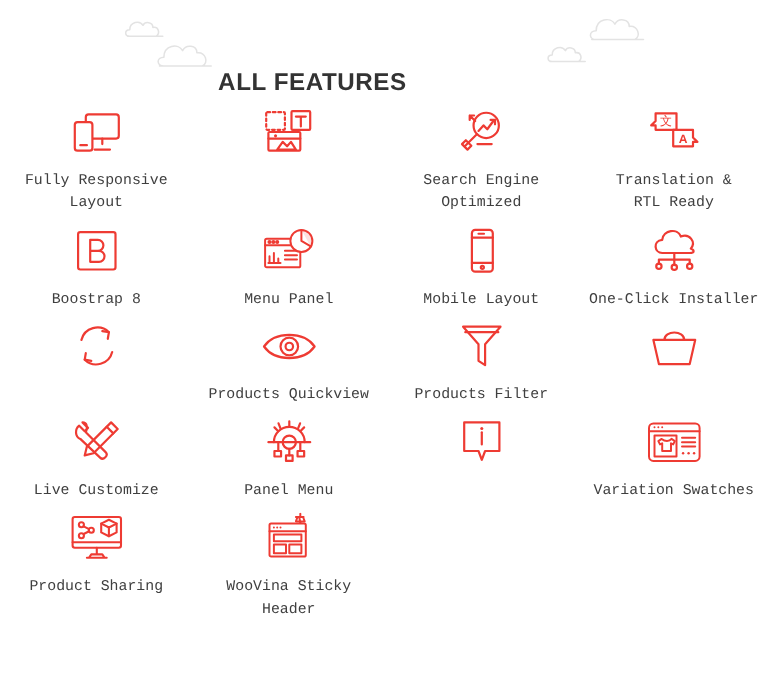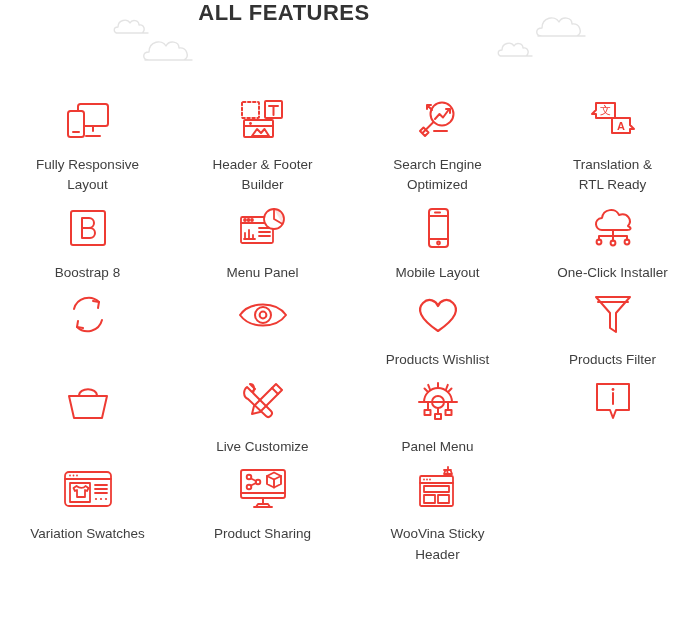--- a/index.html
+++ b/index.html
@@ -27,21 +27,21 @@
     position: absolute;
   }
 
   
   .page-header {
     position: absolute;
     top: 0; left: 0;
     width: 568px;
     height: 88px;
     display: flex;
-    align-items: flex-start;
+    align-items: flex-end;
     justify-content: center;
   }
   .page-title {
     font-size: 22px;
     font-weight: bold;
     letter-spacing: 0.5px;
     color: #333333;
     text-align: center;
     margin: 0;
     font-family: "Liberation Sans", sans-serif;
@@ -74,21 +74,21 @@
   .feature-icon svg {
     display: block;
   }
   .feature-label {
     font-size: 13.5px;
     line-height: 1.5;
     color: #3f3f3f;
     text-align: center;
     max-width: 160px;
     white-space: pre-line;
-    font-family: Liberation Sans, sans-serif;
+    font-family: Liberation Mono, monospace;
   }
 </style>
 </head>
 <body>
 
 <div class="clouds-layer">
 
   <svg class="cloud" style="left:110px; top:14px;" width="42" height="24" viewBox="0 0 42 24">
     <path d="M6 19 H38 M8 19 C3 19 3 13 8 13 C8 6 17 4 20 9 C22 5 29 6 29 11 C34 10 36 16 32 19 Z" fill="none" stroke="#e3e3e3" stroke-width="1.4" stroke-linecap="round" stroke-linejoin="round"></path>
   </svg>
@@ -134,22 +134,20 @@
           <rect x="3" y="4" width="17" height="16" rx="1" stroke-dasharray="2.5 2.5"></rect>
           <rect x="26" y="3" width="17" height="17" rx="1"></rect>
           <path d="M30 8 h9 M34.5 8 v9"></path>
           <rect x="5" y="22" width="29" height="17" rx="1"></rect>
           <path d="M5 28 h29"></path>
           <path d="M13 38 l5-7 4 4 3.5-4 4.5 7 z" fill="#fff"></path>
           <circle cx="11.5" cy="25.5" r="1.4" fill="#ee3b33" stroke="none"></circle>
         </g>
       </svg>
     </div>
-    <div class="feature-label">Header &amp; Footer
-Builder</div>
   </div>
 
   <div class="feature-item row-0">
     <div class="feature-icon">
       <svg width="48" height="44" viewBox="0 0 48 44">
         <g fill="none" stroke="#ee3b33" stroke-width="2" stroke-linecap="round" stroke-linejoin="round">
           <circle cx="28" cy="16" r="11.5"></circle>
           <path d="M19.5 24 L9 34.5"></path>
           <path d="M6 33 l5 5 3.5-3.5 -5-5 z"></path>
           <path d="M21 21 l4.5-5 3.5 3.5 5.5-7.5"></path>
@@ -256,32 +254,23 @@
   <div class="feature-item row-2">
     <div class="feature-icon">
       <svg width="52" height="34" viewBox="0 0 52 34">
         <g fill="none" stroke="#ee3b33" stroke-width="2" stroke-linecap="round" stroke-linejoin="round">
           <path d="M3 17 C13 3 39 3 49 17 C39 31 13 31 3 17 Z"></path>
           <circle cx="26" cy="17" r="8"></circle>
           <circle cx="26" cy="17" r="3.4"></circle>
         </g>
       </svg>
     </div>
-  </div>
-
-  <div class="feature-item row-2">
-    <div class="feature-icon">
-      <svg width="46" height="40" viewBox="0 0 46 40">
-        <g fill="none" stroke="#ee3b33" stroke-width="2.2" stroke-linecap="round" stroke-linejoin="round">
-          <path d="M23 36 C4 23 2 14 8 8 C14 2 21 6 23 11 C25 6 32 2 38 8 C44 14 42 23 23 36 Z"></path>
-        </g>
-      </svg>
-    </div>
-    <div class="feature-label">Products Wishlist</div>
-  </div>
+    <div class="feature-label">Products Quickview</div>
+  </div>
+
 
   <div class="feature-item row-2">
     <div class="feature-icon">
       <svg width="40" height="44" viewBox="0 0 40 44">
         <g fill="none" stroke="#ee3b33" stroke-width="2" stroke-linecap="round" stroke-linejoin="round">
           <path d="M3 4 h34 l-14 16 v19 l-6 -4 v-15 z"></path>
           <path d="M5 9 h30"></path>
         </g>
       </svg>
     </div>

